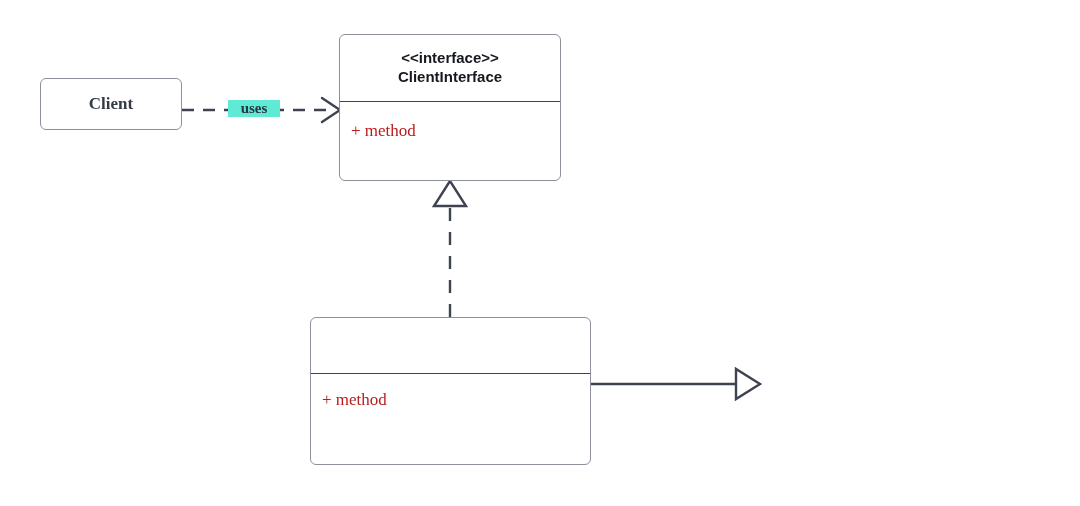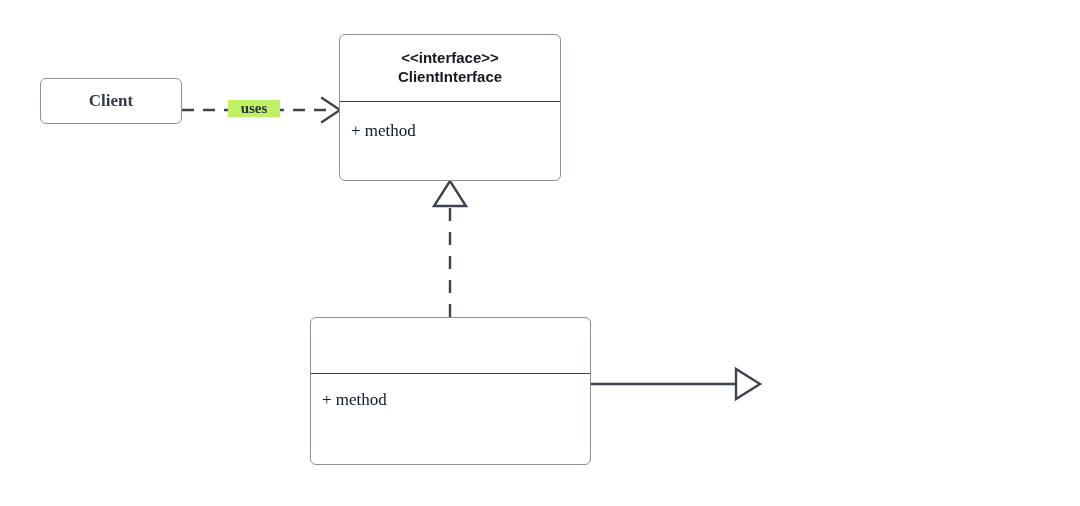--- a/index.html
+++ b/index.html
@@ -55,35 +55,35 @@
     text-align: center;
   }
   .member-cmp {
     display: flex;
     align-items: center;
     padding-left: 11px;
   }
   .member-text {
     font-family: "Liberation Serif", serif;
     font-size: 17px;
-    color: #0f172a;
+    color: #b91c1c;
   }
   .empty-cmp { }
 
   
   .edge {
     position: absolute;
   }
   .edge-label {
     position: absolute;
     font-family: "Liberation Serif", serif;
     font-weight: bold;
     font-size: 15px;
     color: #2e3440;
-    background: #bef264;
+    background: #5eead4;
     padding: 0 3px;
     white-space: nowrap;
   }
   svg { display: block; overflow: visible; }
 </style>
 </head>
 <body>
 
 <div id="canvas">
 
@@ -105,21 +105,21 @@
 
      Service : solid line, hollow triangle --&gt;
     <g>
       <line x1="591" y1="384" x2="737" y2="384" stroke="#3d4450" stroke-width="2.4" stroke-linecap="butt"></line>
       <polygon points="760,384 736,369 736,399" fill="#ffffff" stroke="#3d4450" stroke-width="2.4" stroke-linejoin="miter"></polygon>
     </g>
   </svg>
 
   <div class="edge-label" style="left:228px; top:100px; width:46px; text-align:center;">uses</div>
 
-  <div class="node" style="left:40px; top:78px; width:142px; height:46px;">
+  <div class="node" style="left:40px; top:78px; width:142px; height:52px;">
     <div class="compartment title-cmp" style="height:100%;">
       <span class="title-text">Client</span>
     </div>
   </div>
 
   <div class="node" style="left:339px; top:34px; width:222px; height:147px;">
     <div class="compartment title-cmp" style="height:66px;">
       <div>
         <div class="iface-title-text">&lt;&lt;interface&gt;&gt;</div>
         <div class="iface-title-text">ClientInterface</div>

